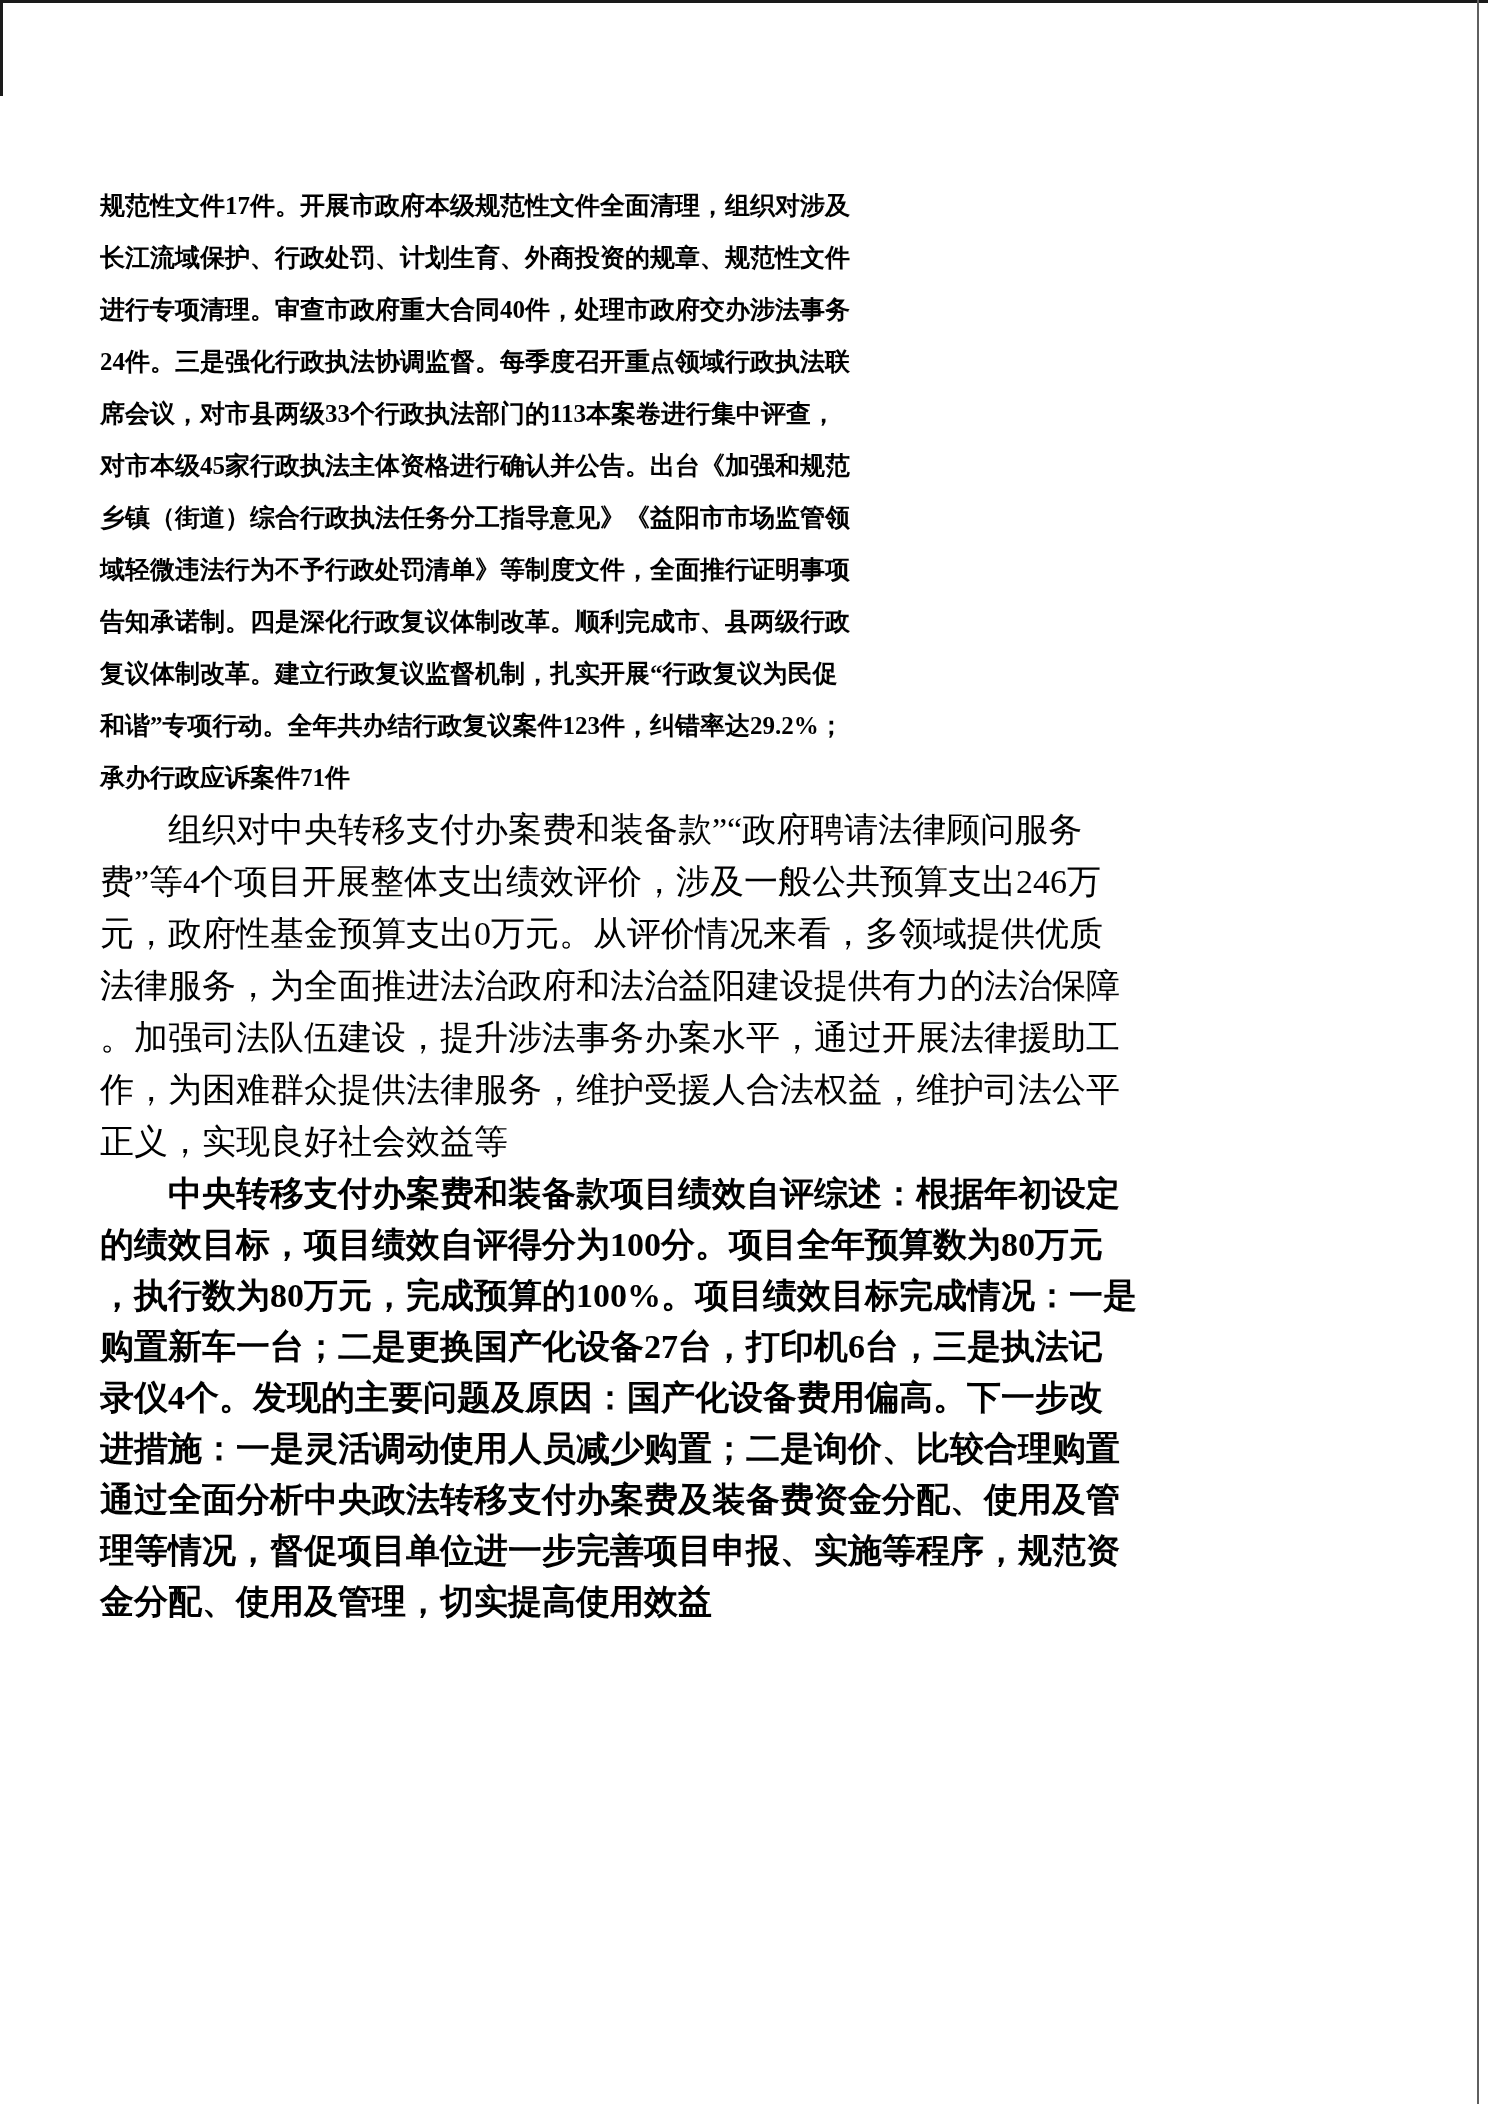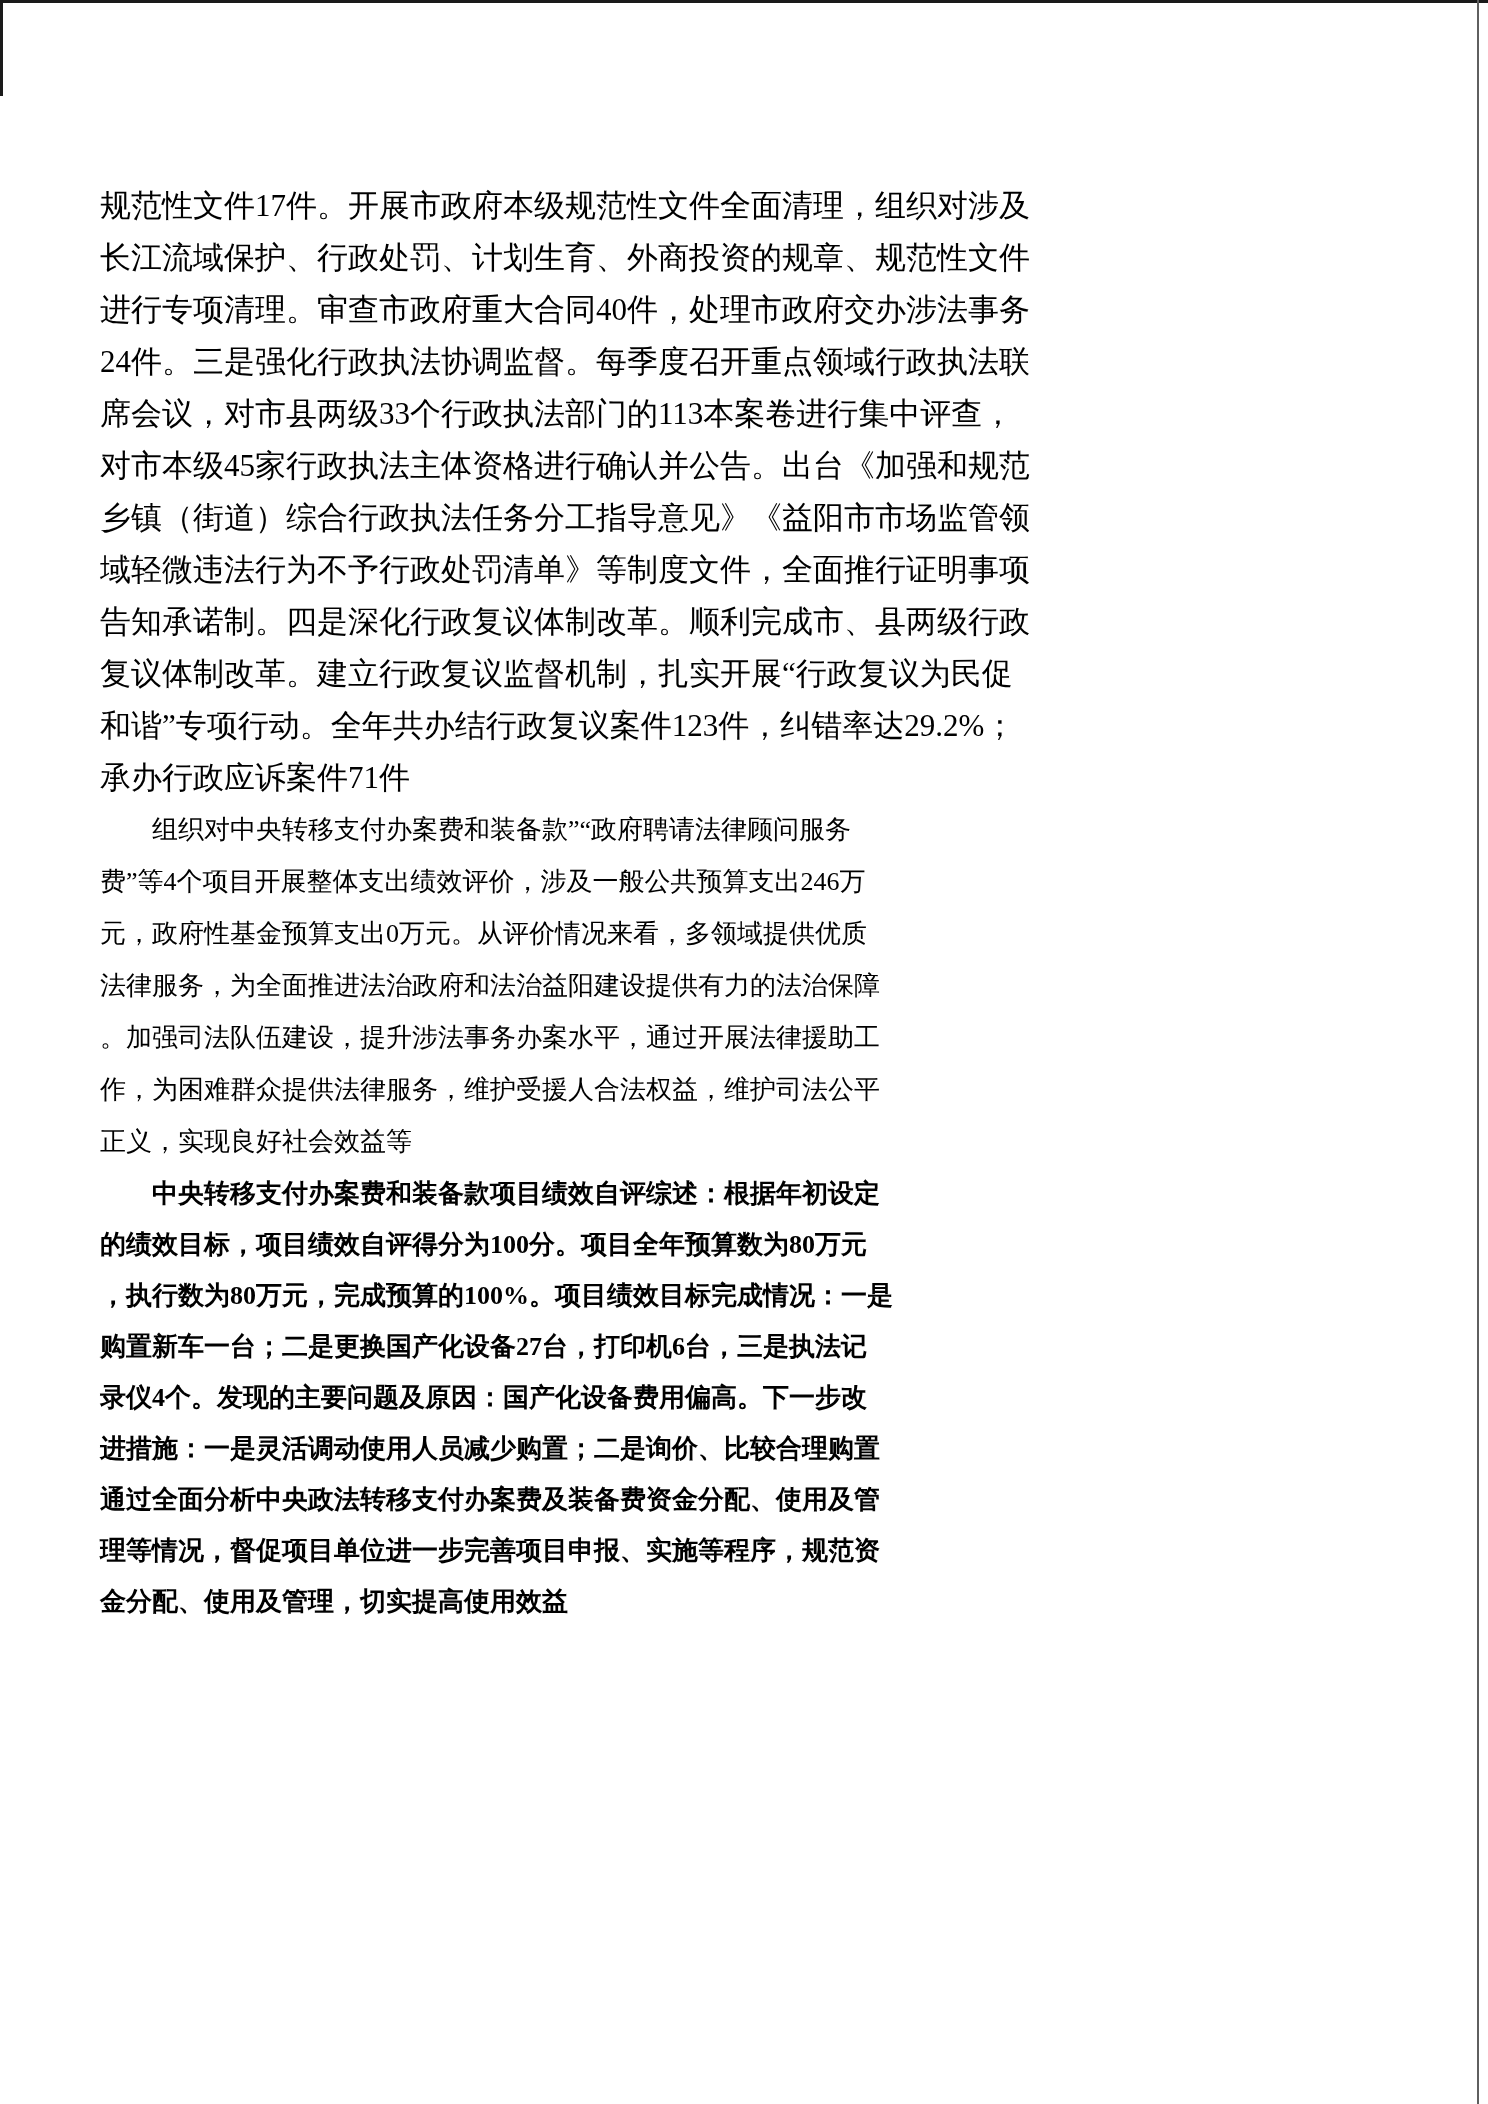--- a/index.html
+++ b/index.html
@@ -39,25 +39,26 @@
     left: 100px;
     top: 180px;
     width: 1372px;
   }
   .para {
     margin: 0;
     white-space: pre-line;   
     text-align: left;
   }
   .para-sm {
-    font-size: 31px;
+    font-size: 25px;
     line-height: 52px;
+    font-weight: bold;
   }
   .para-lg {
-    font-size: 26px;
+    font-size: 34px;
     line-height: 52px;
   }
   .para-tight {
     line-height: 51px;
     font-weight: bold;
   }
   .indent {
     text-indent: 2em;       
   }
   .heading {

